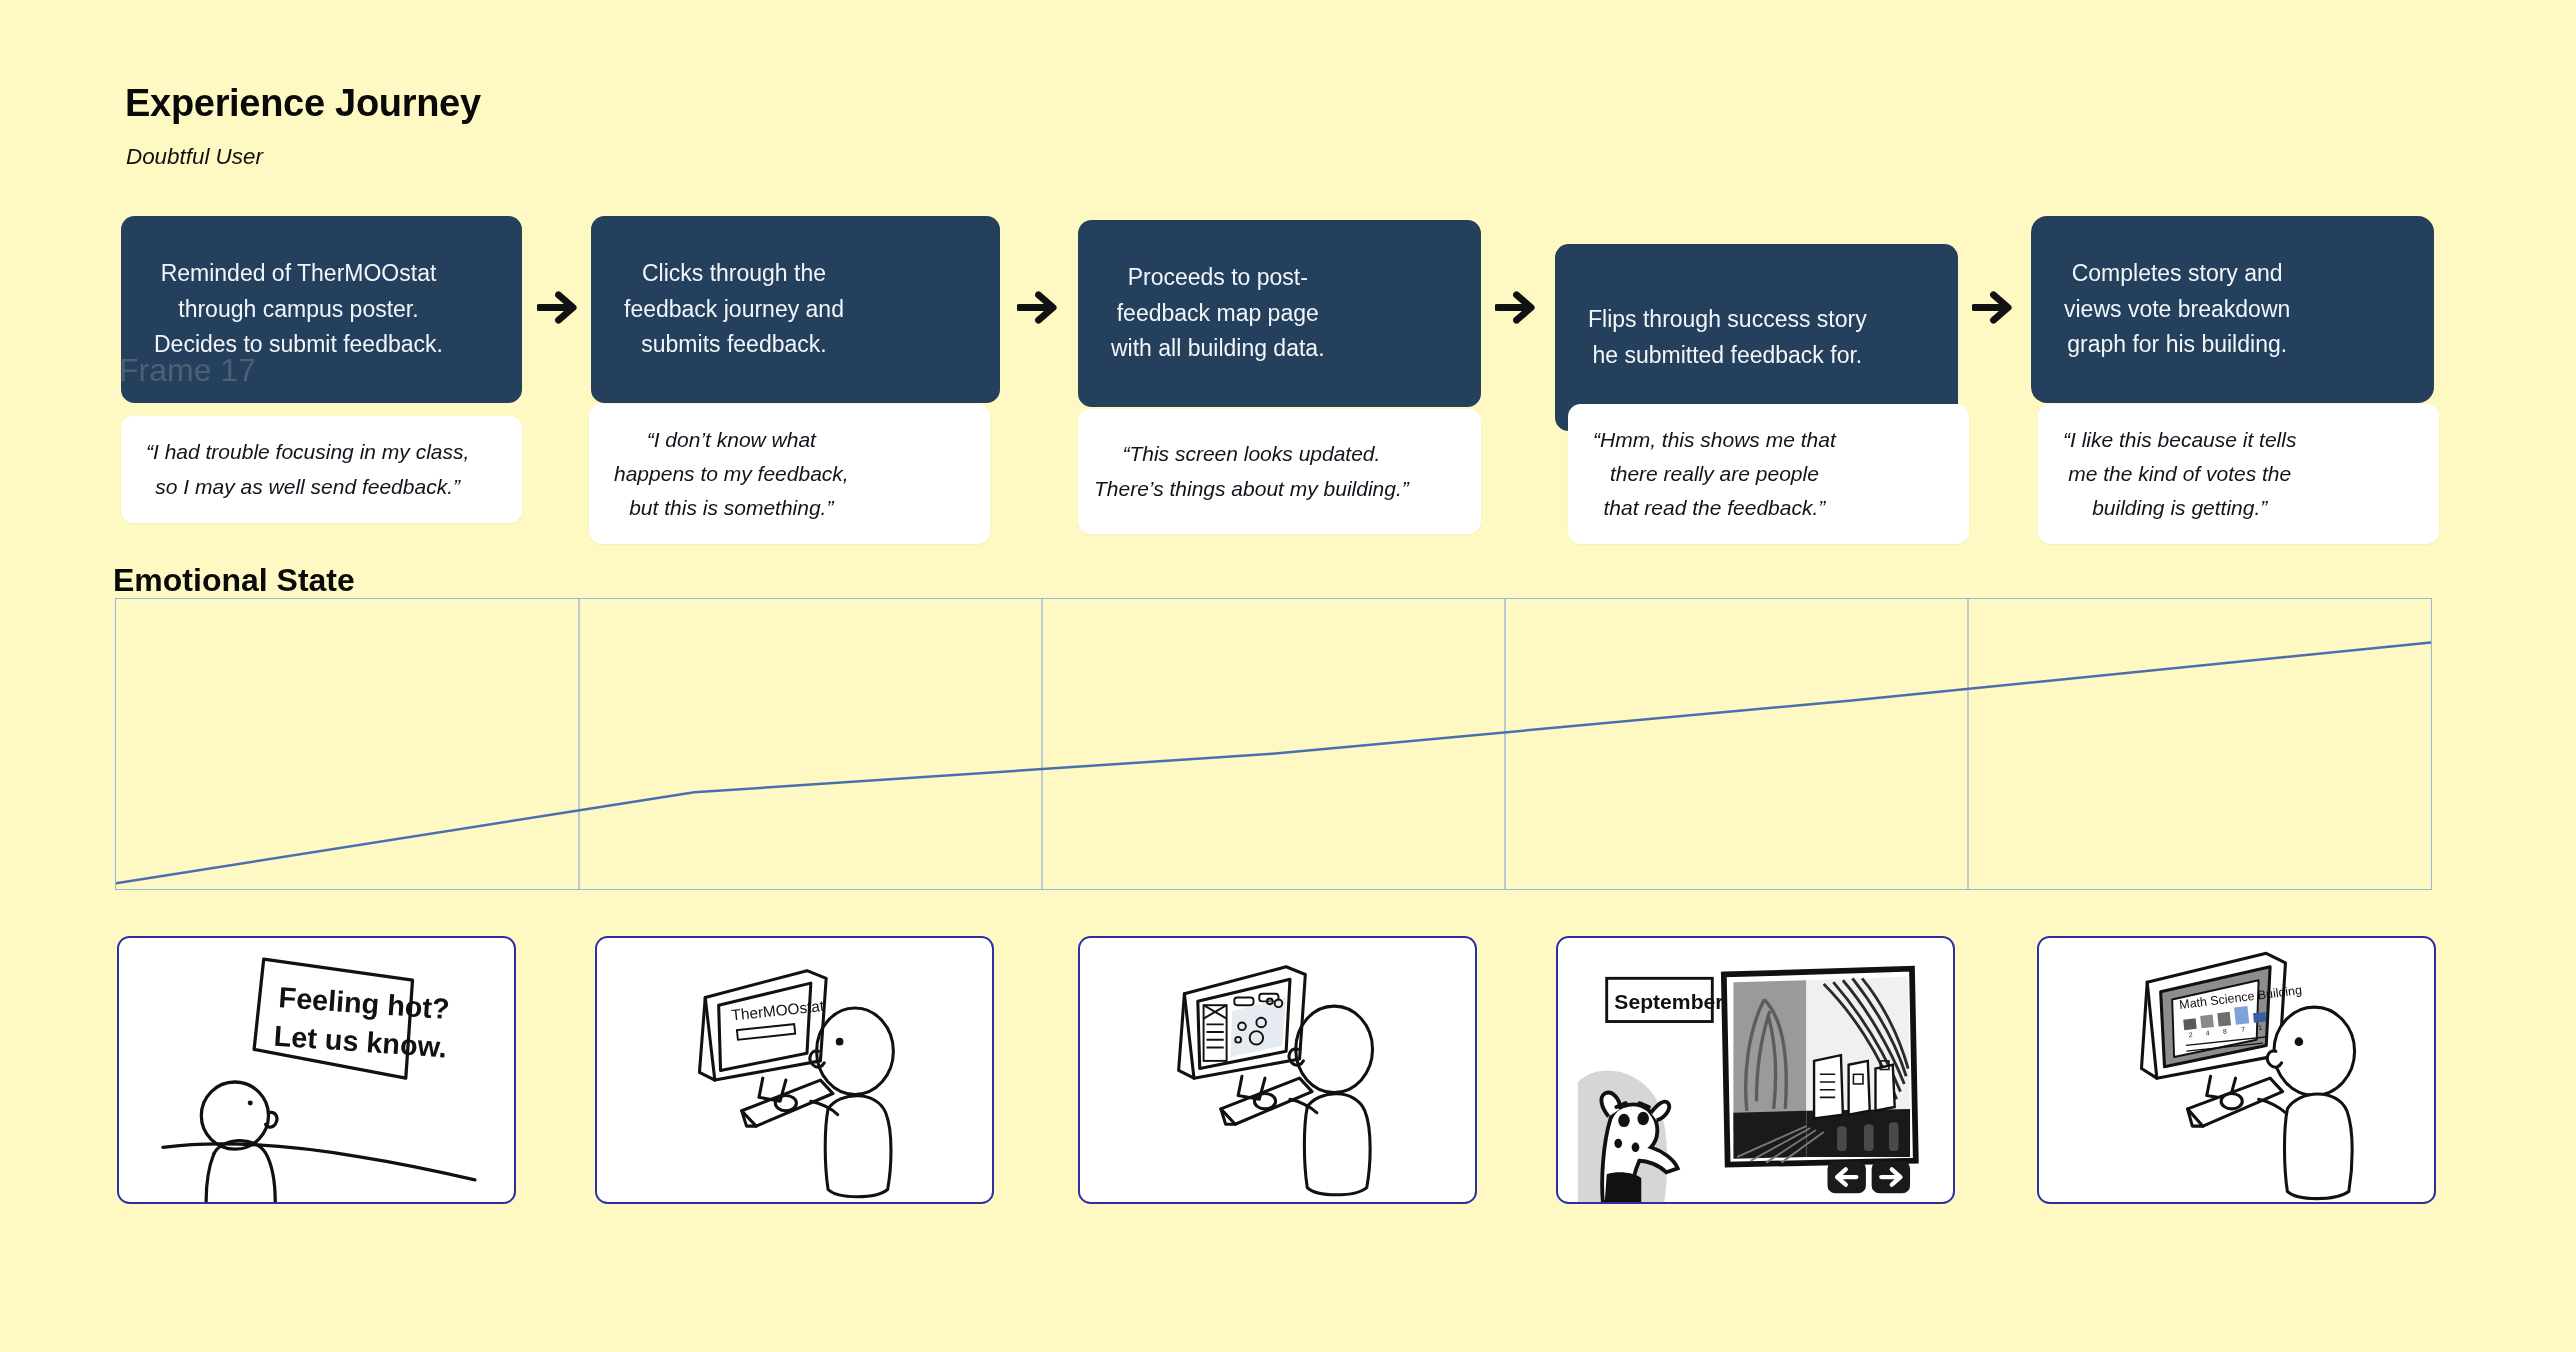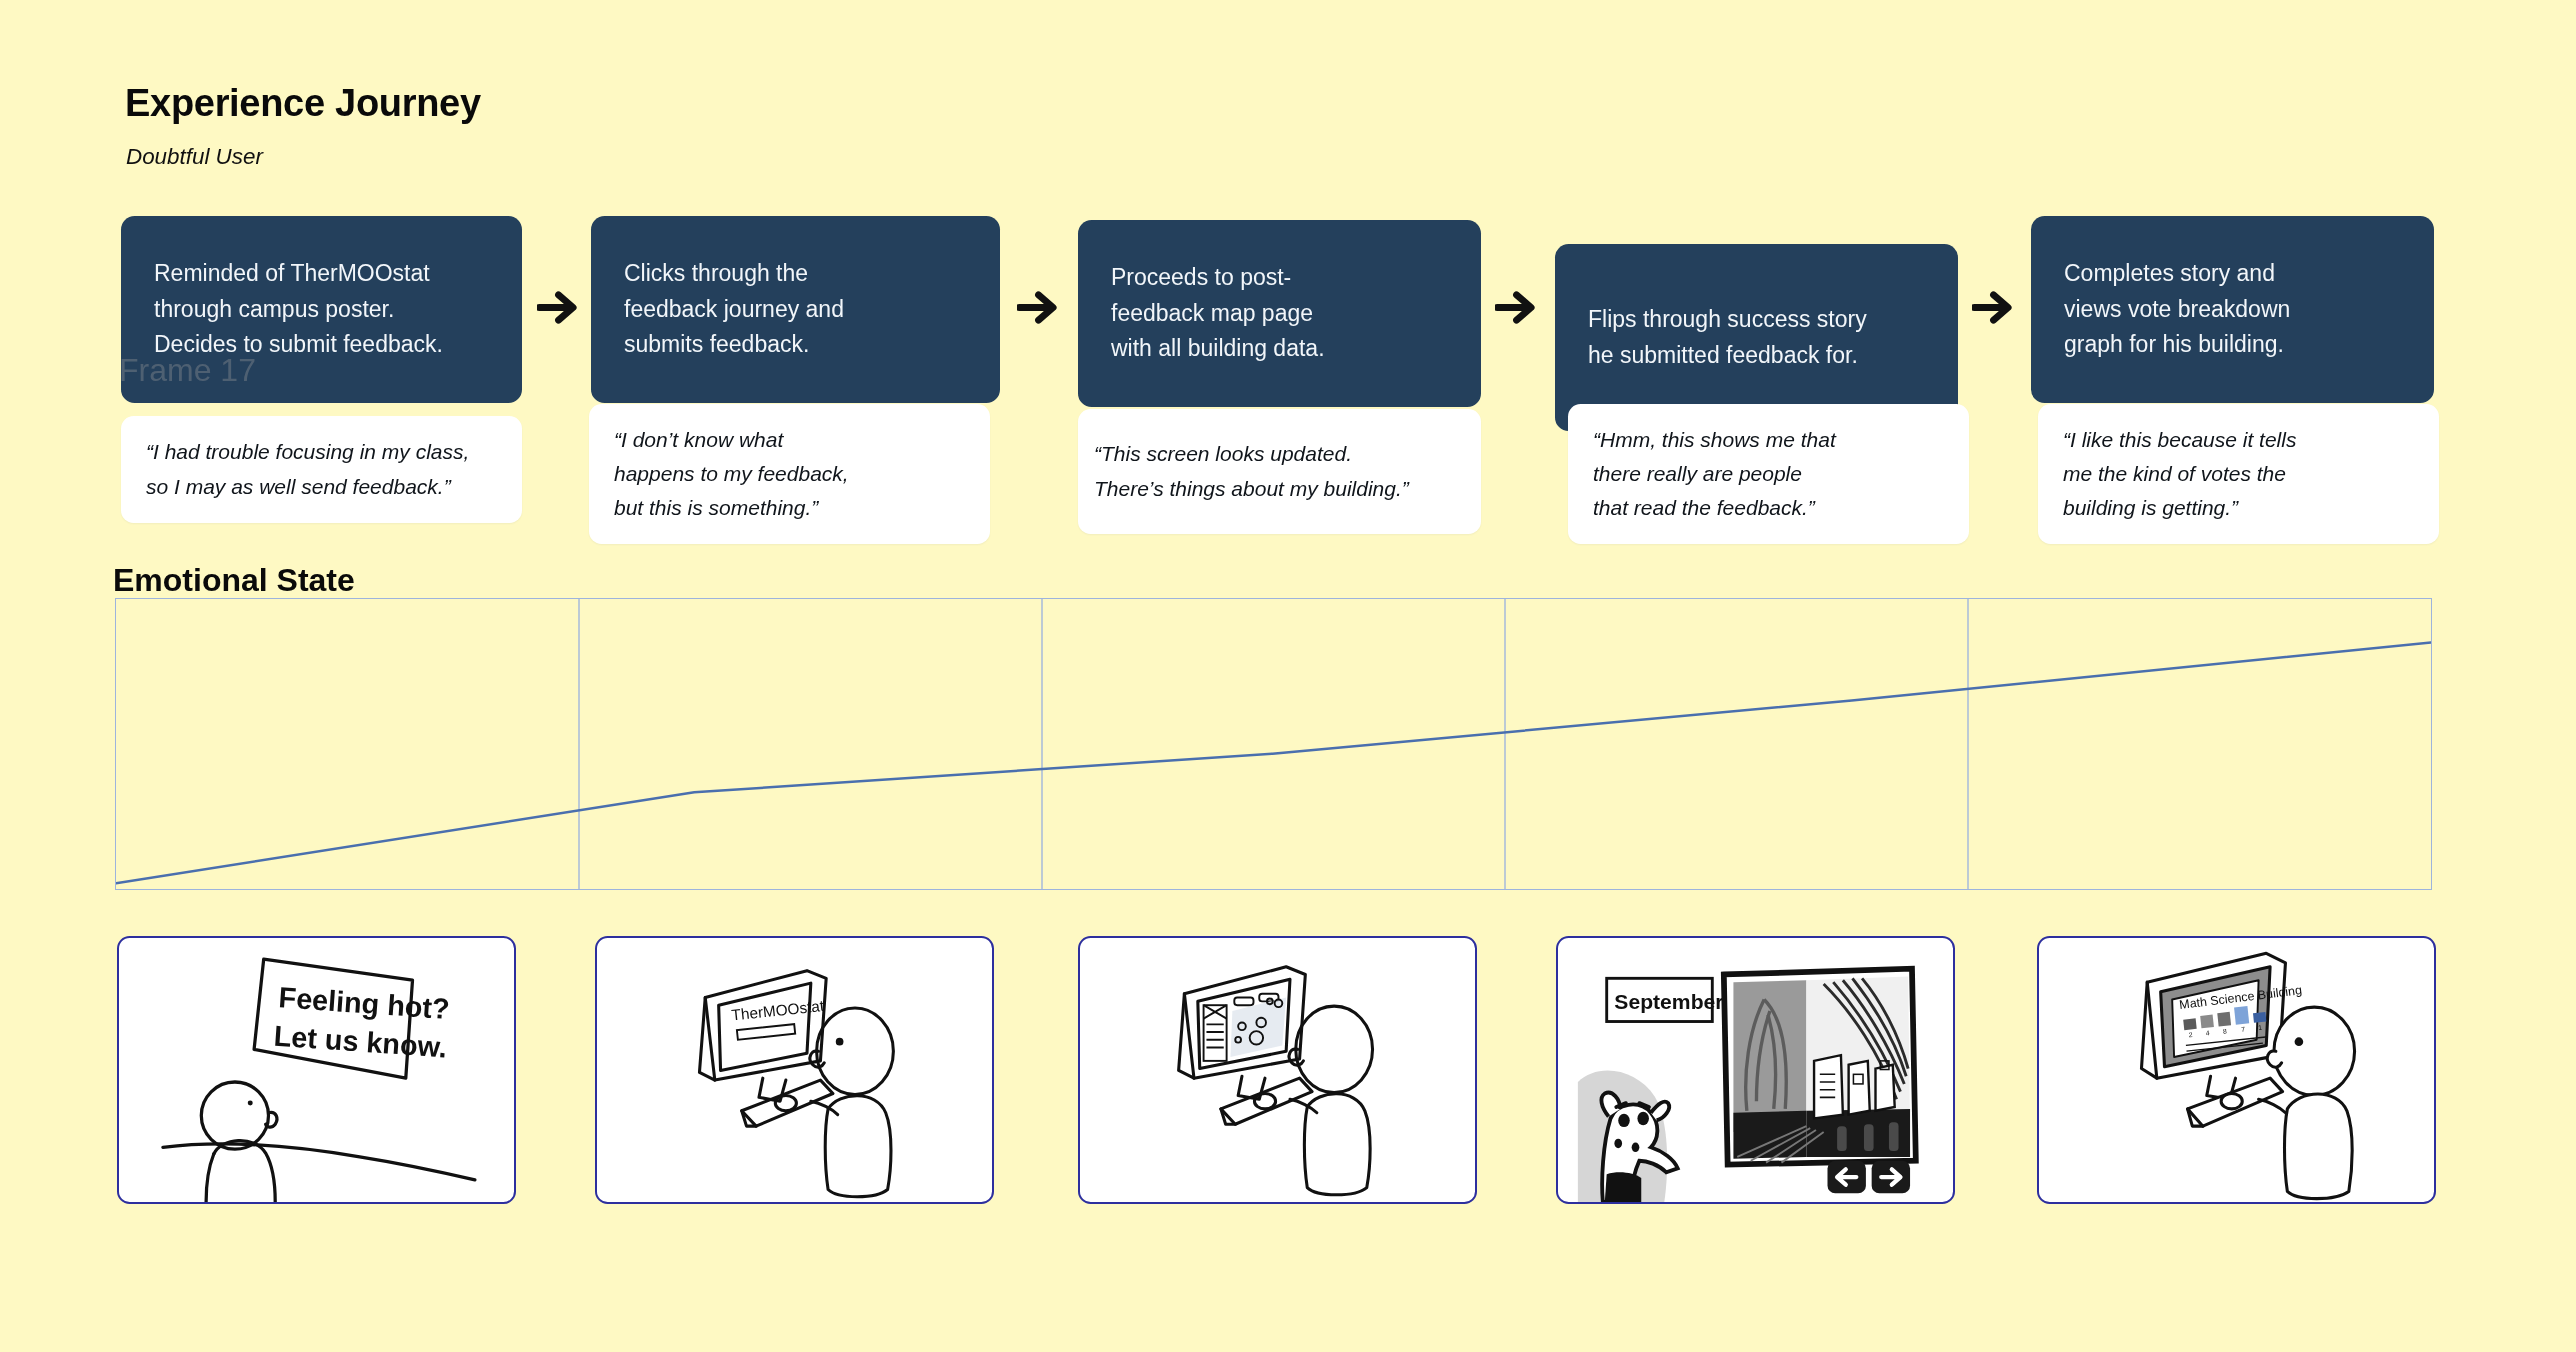--- a/index.html
+++ b/index.html
@@ -31,21 +31,21 @@
   .page-subtitle {
     position: absolute;
     left: 126px;
     top: 144px;
     font-size: 22.4px;
     font-style: italic;
     color: #111111;
   }
 
   
-  .steps-row { position: absolute; left: 0; top: 0; width: 2160px; height: 545px; }
+  .steps-row { position: absolute; left: 0; top: 0; width: 2160px; height: 545px; text-align: center; }
 
   .step { position: absolute; top: 0; }
 
   .step-card {
     position: absolute;
     background: #24405c;
     border-radius: 13.6px;
     color: #ffffff;
     padding: 0 33px;
     display: flex;
@@ -203,21 +203,21 @@
 that read the feedback.”</span>
       </div>
     </div>
     <div class="step-arrow" style="left:1967px; top:280px;">
       <svg viewBox="0 0 46 40" aria-hidden="true">
         <path d="M2 20 H33 M22 7 L37 20 L22 33" fill="none" stroke="currentColor" stroke-width="7" stroke-linecap="round" stroke-linejoin="round"></path>
       </svg>
     </div>
 
     <div class="step">
-      <div class="step-card" style="left:2031px; top:216px; width:403px; height:187px;">
+      <div class="step-card" style="left:2031px; top:216px; width:403px; height:187px;border-radius:16px;">
         <span class="step-card-text">Completes story and
 views vote breakdown
 graph for his building.</span>
       </div>
       <div class="step-quote" style="left:2038px; top:404px; width:401px; height:140px;">
         <span class="step-quote-text">“I like this because it tells
 me the kind of votes the
 building is getting.”</span>
       </div>
     </div>

